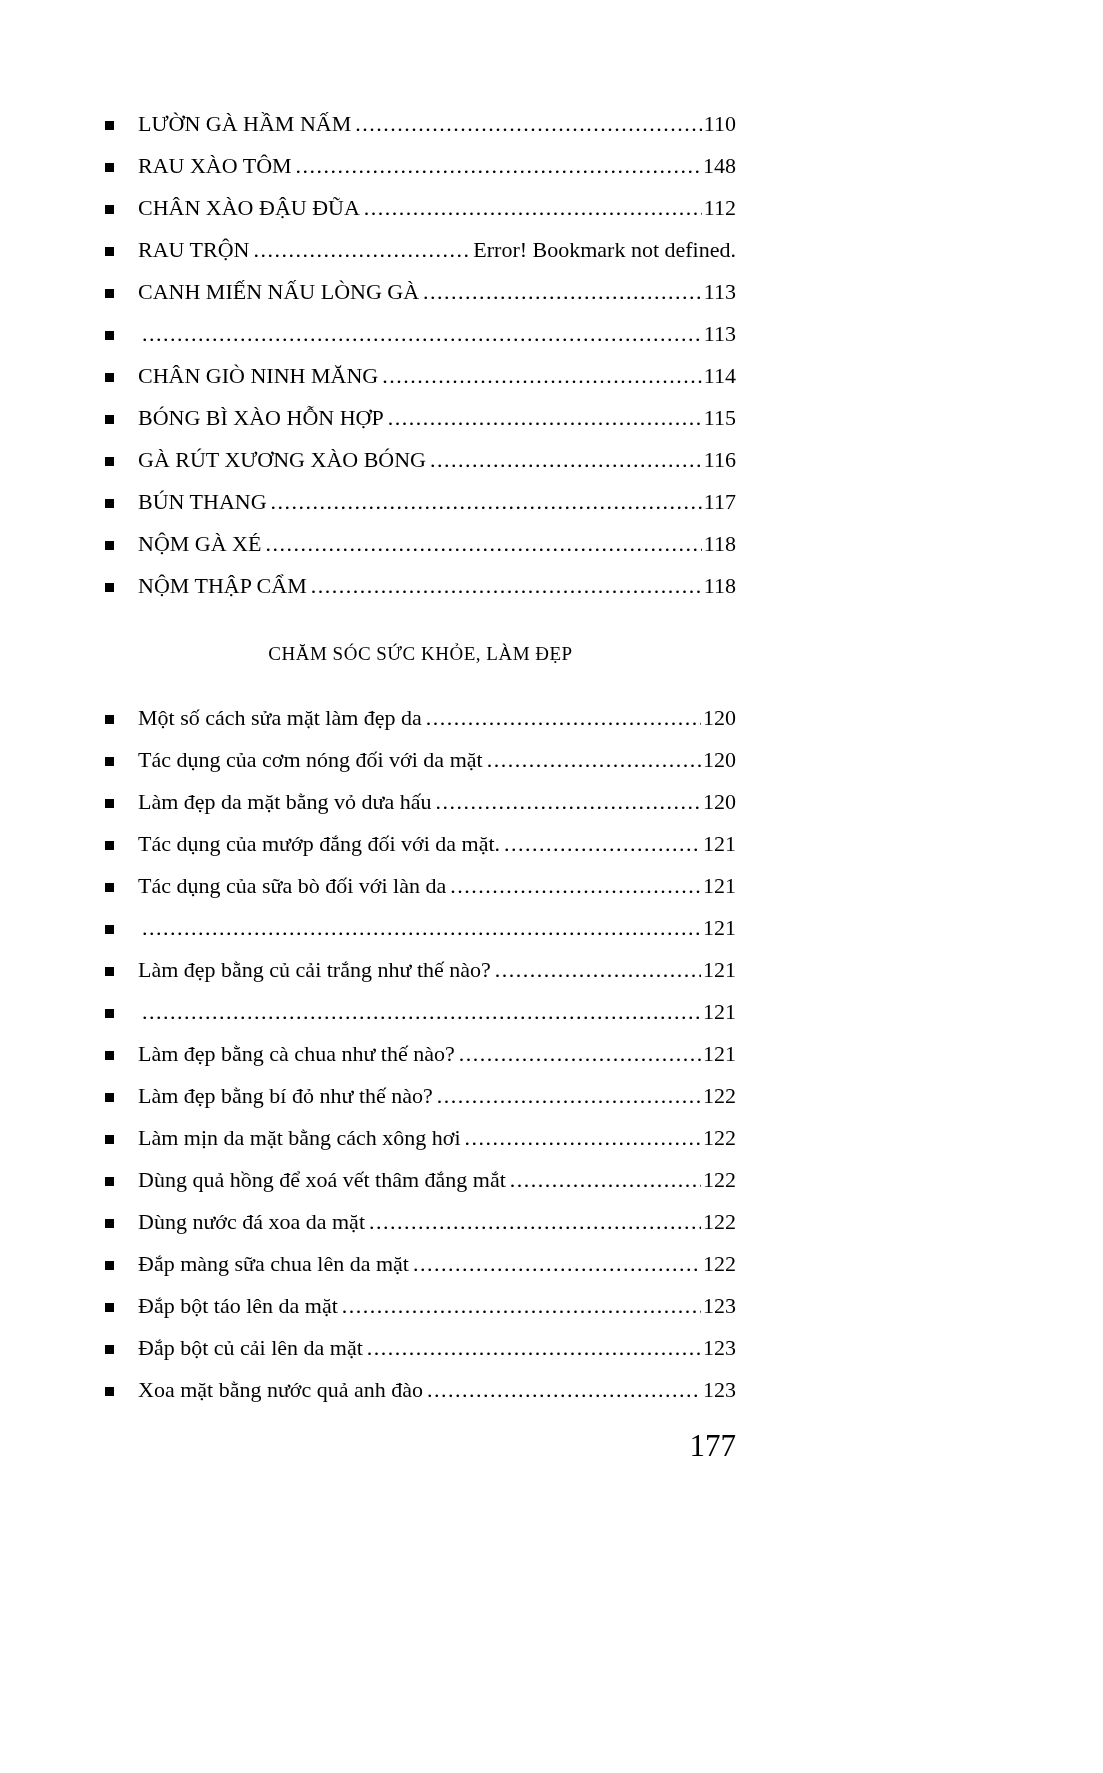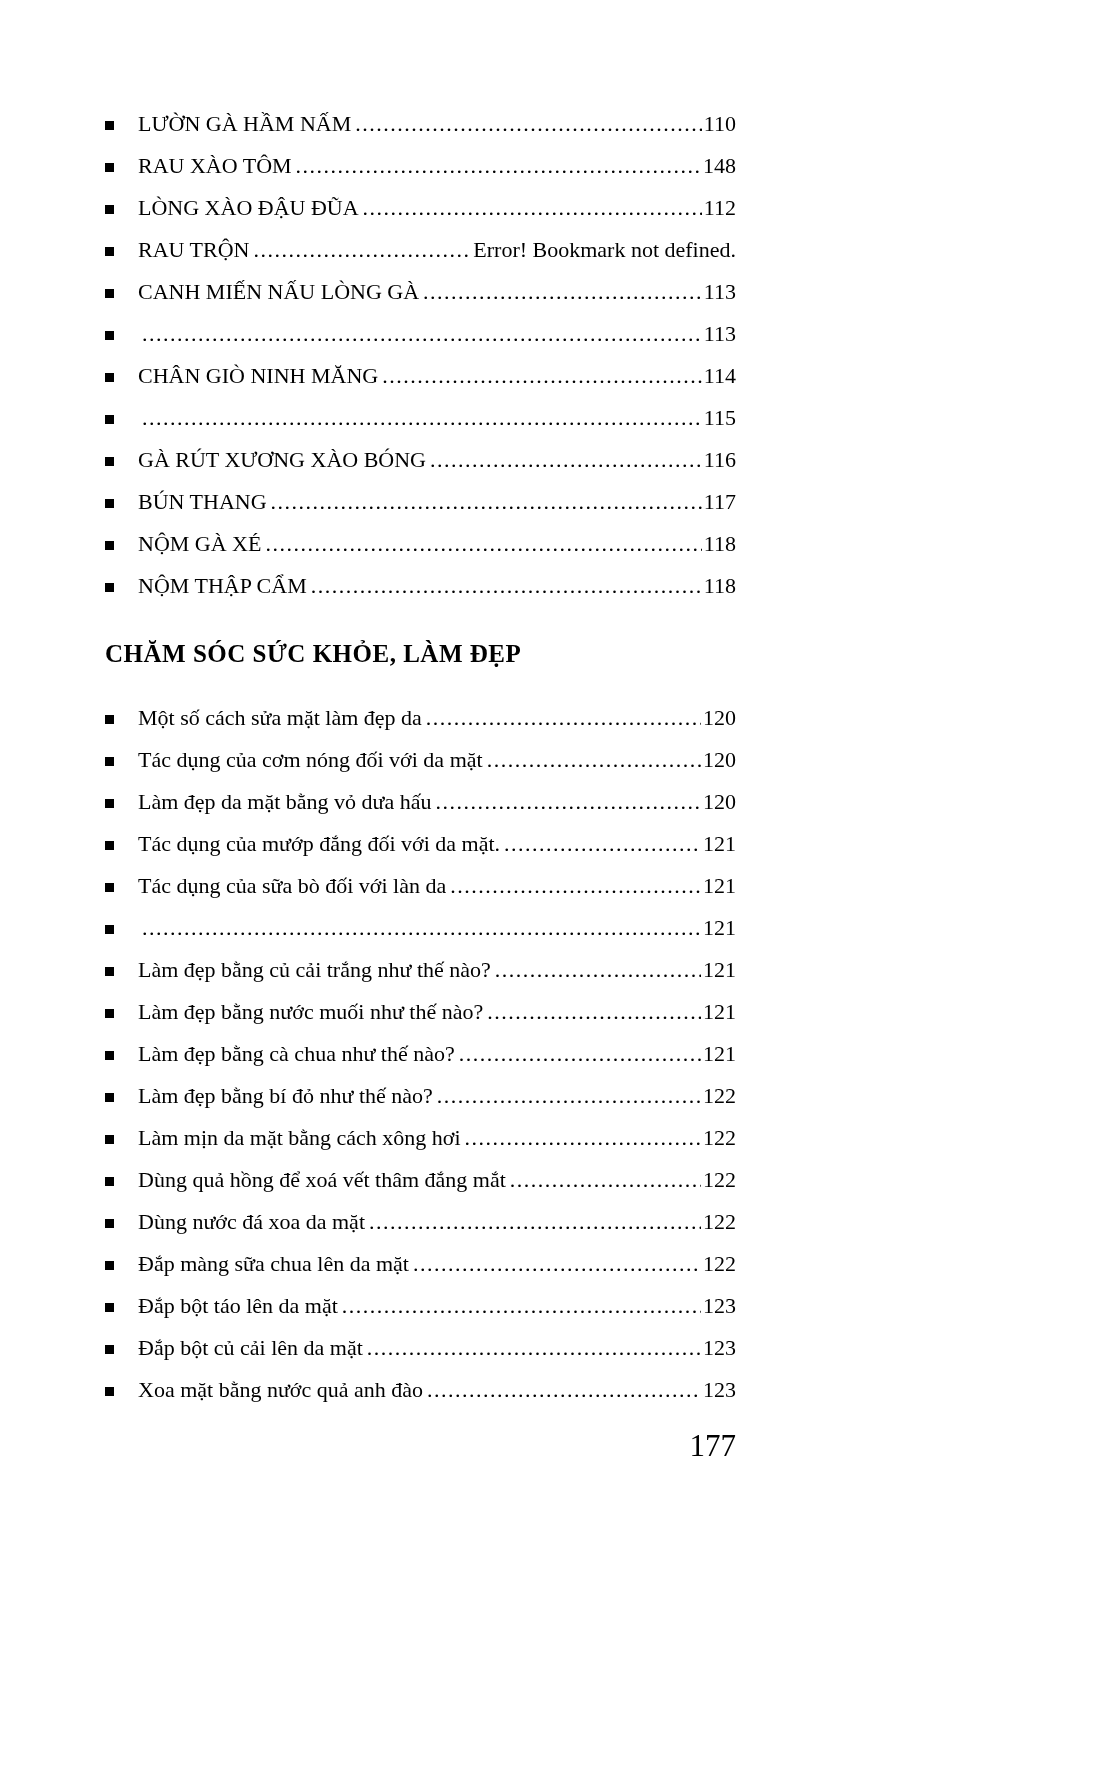--- a/index.html
+++ b/index.html
@@ -44,22 +44,23 @@
     letter-spacing: 1.5px;
     margin: 0 2px 0 4px;
     min-width: 10px;
   }
   .pagenum {
     flex: none;
     white-space: nowrap;
   }
   .pagenum.error { font-weight: normal; }
   .section-heading {
-    font-size: 25px;
-    font-weight: bold;
+    text-align: center;
+    font-size: 19px;
+    font-weight: normal;
     line-height: 42px;
     margin-top: 26px;
     margin-bottom: 22px;
     letter-spacing: 0.5px;
   }
   .folio {
     position: absolute;
     top: 1432px;
     right: 233px;
     font-size: 31px;
@@ -79,21 +80,21 @@
         <span class="pagenum">110</span>
       </div>
       <div class="toc-row">
         <span class="bullet"></span>
         <span class="label">RAU XÀO TÔM</span>
         <span class="leader">....................................................................................................................................................................................................................................................................</span>
         <span class="pagenum">148</span>
       </div>
       <div class="toc-row">
         <span class="bullet"></span>
-        <span class="label">LÒNG XÀO ĐẬU ĐŨA</span>
+        <span class="label">CHÂN XÀO ĐẬU ĐŨA</span>
         <span class="leader">....................................................................................................................................................................................................................................................................</span>
         <span class="pagenum">112</span>
       </div>
       <div class="toc-row">
         <span class="bullet"></span>
         <span class="label">RAU TRỘN</span>
         <span class="leader">....................................................................................................................................................................................................................................................................</span>
         <span class="pagenum error">Error! Bookmark not defined.</span>
       </div>
       <div class="toc-row">
@@ -108,20 +109,21 @@
         <span class="pagenum">113</span>
       </div>
       <div class="toc-row">
         <span class="bullet"></span>
         <span class="label">CHÂN GIÒ NINH MĂNG</span>
         <span class="leader">....................................................................................................................................................................................................................................................................</span>
         <span class="pagenum">114</span>
       </div>
       <div class="toc-row">
         <span class="bullet"></span>
+        <span class="label">BÓNG BÌ XÀO HỖN HỢP</span>
         <span class="leader">....................................................................................................................................................................................................................................................................</span>
         <span class="pagenum">115</span>
       </div>
       <div class="toc-row">
         <span class="bullet"></span>
         <span class="label">GÀ RÚT XƯƠNG XÀO BÓNG</span>
         <span class="leader">....................................................................................................................................................................................................................................................................</span>
         <span class="pagenum">116</span>
       </div>
       <div class="toc-row">
@@ -183,21 +185,20 @@
         <span class="pagenum">121</span>
       </div>
       <div class="toc-row">
         <span class="bullet"></span>
         <span class="label">Làm đẹp bằng củ cải trắng như thế nào?</span>
         <span class="leader">....................................................................................................................................................................................................................................................................</span>
         <span class="pagenum">121</span>
       </div>
       <div class="toc-row">
         <span class="bullet"></span>
-        <span class="label">Làm đẹp bằng nước muối như thế nào?</span>
         <span class="leader">....................................................................................................................................................................................................................................................................</span>
         <span class="pagenum">121</span>
       </div>
       <div class="toc-row">
         <span class="bullet"></span>
         <span class="label">Làm đẹp bằng cà chua như thế nào?</span>
         <span class="leader">....................................................................................................................................................................................................................................................................</span>
         <span class="pagenum">121</span>
       </div>
       <div class="toc-row">

